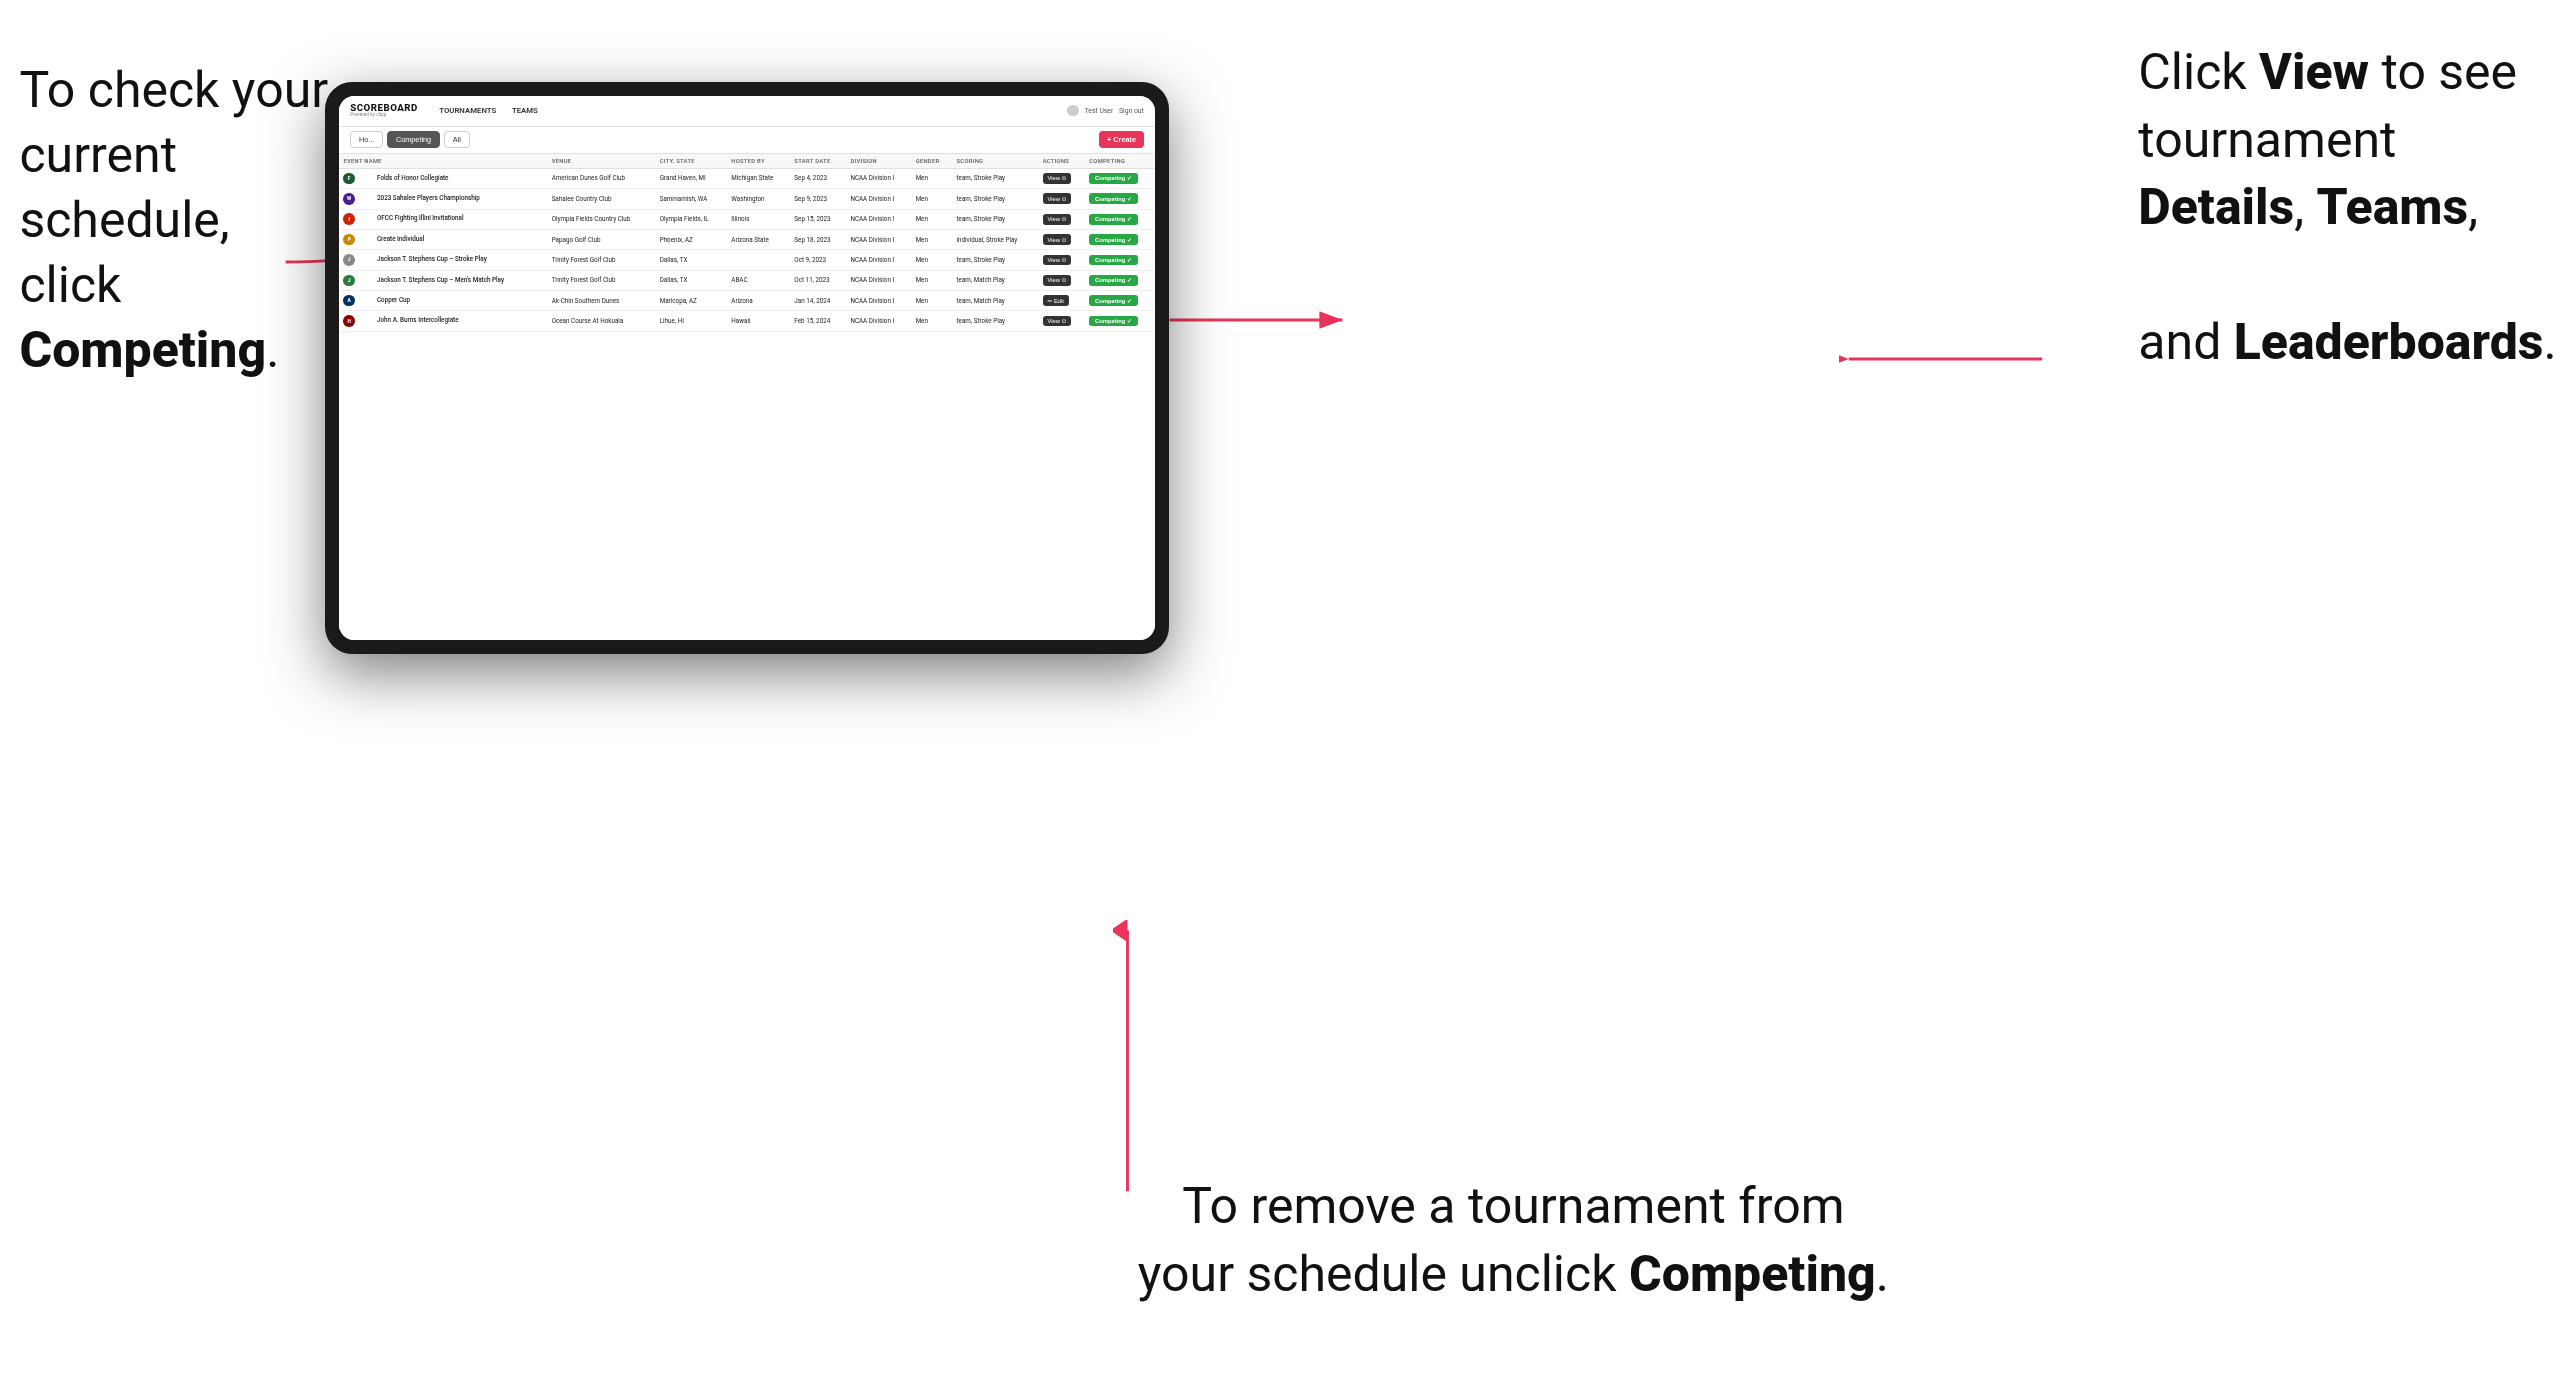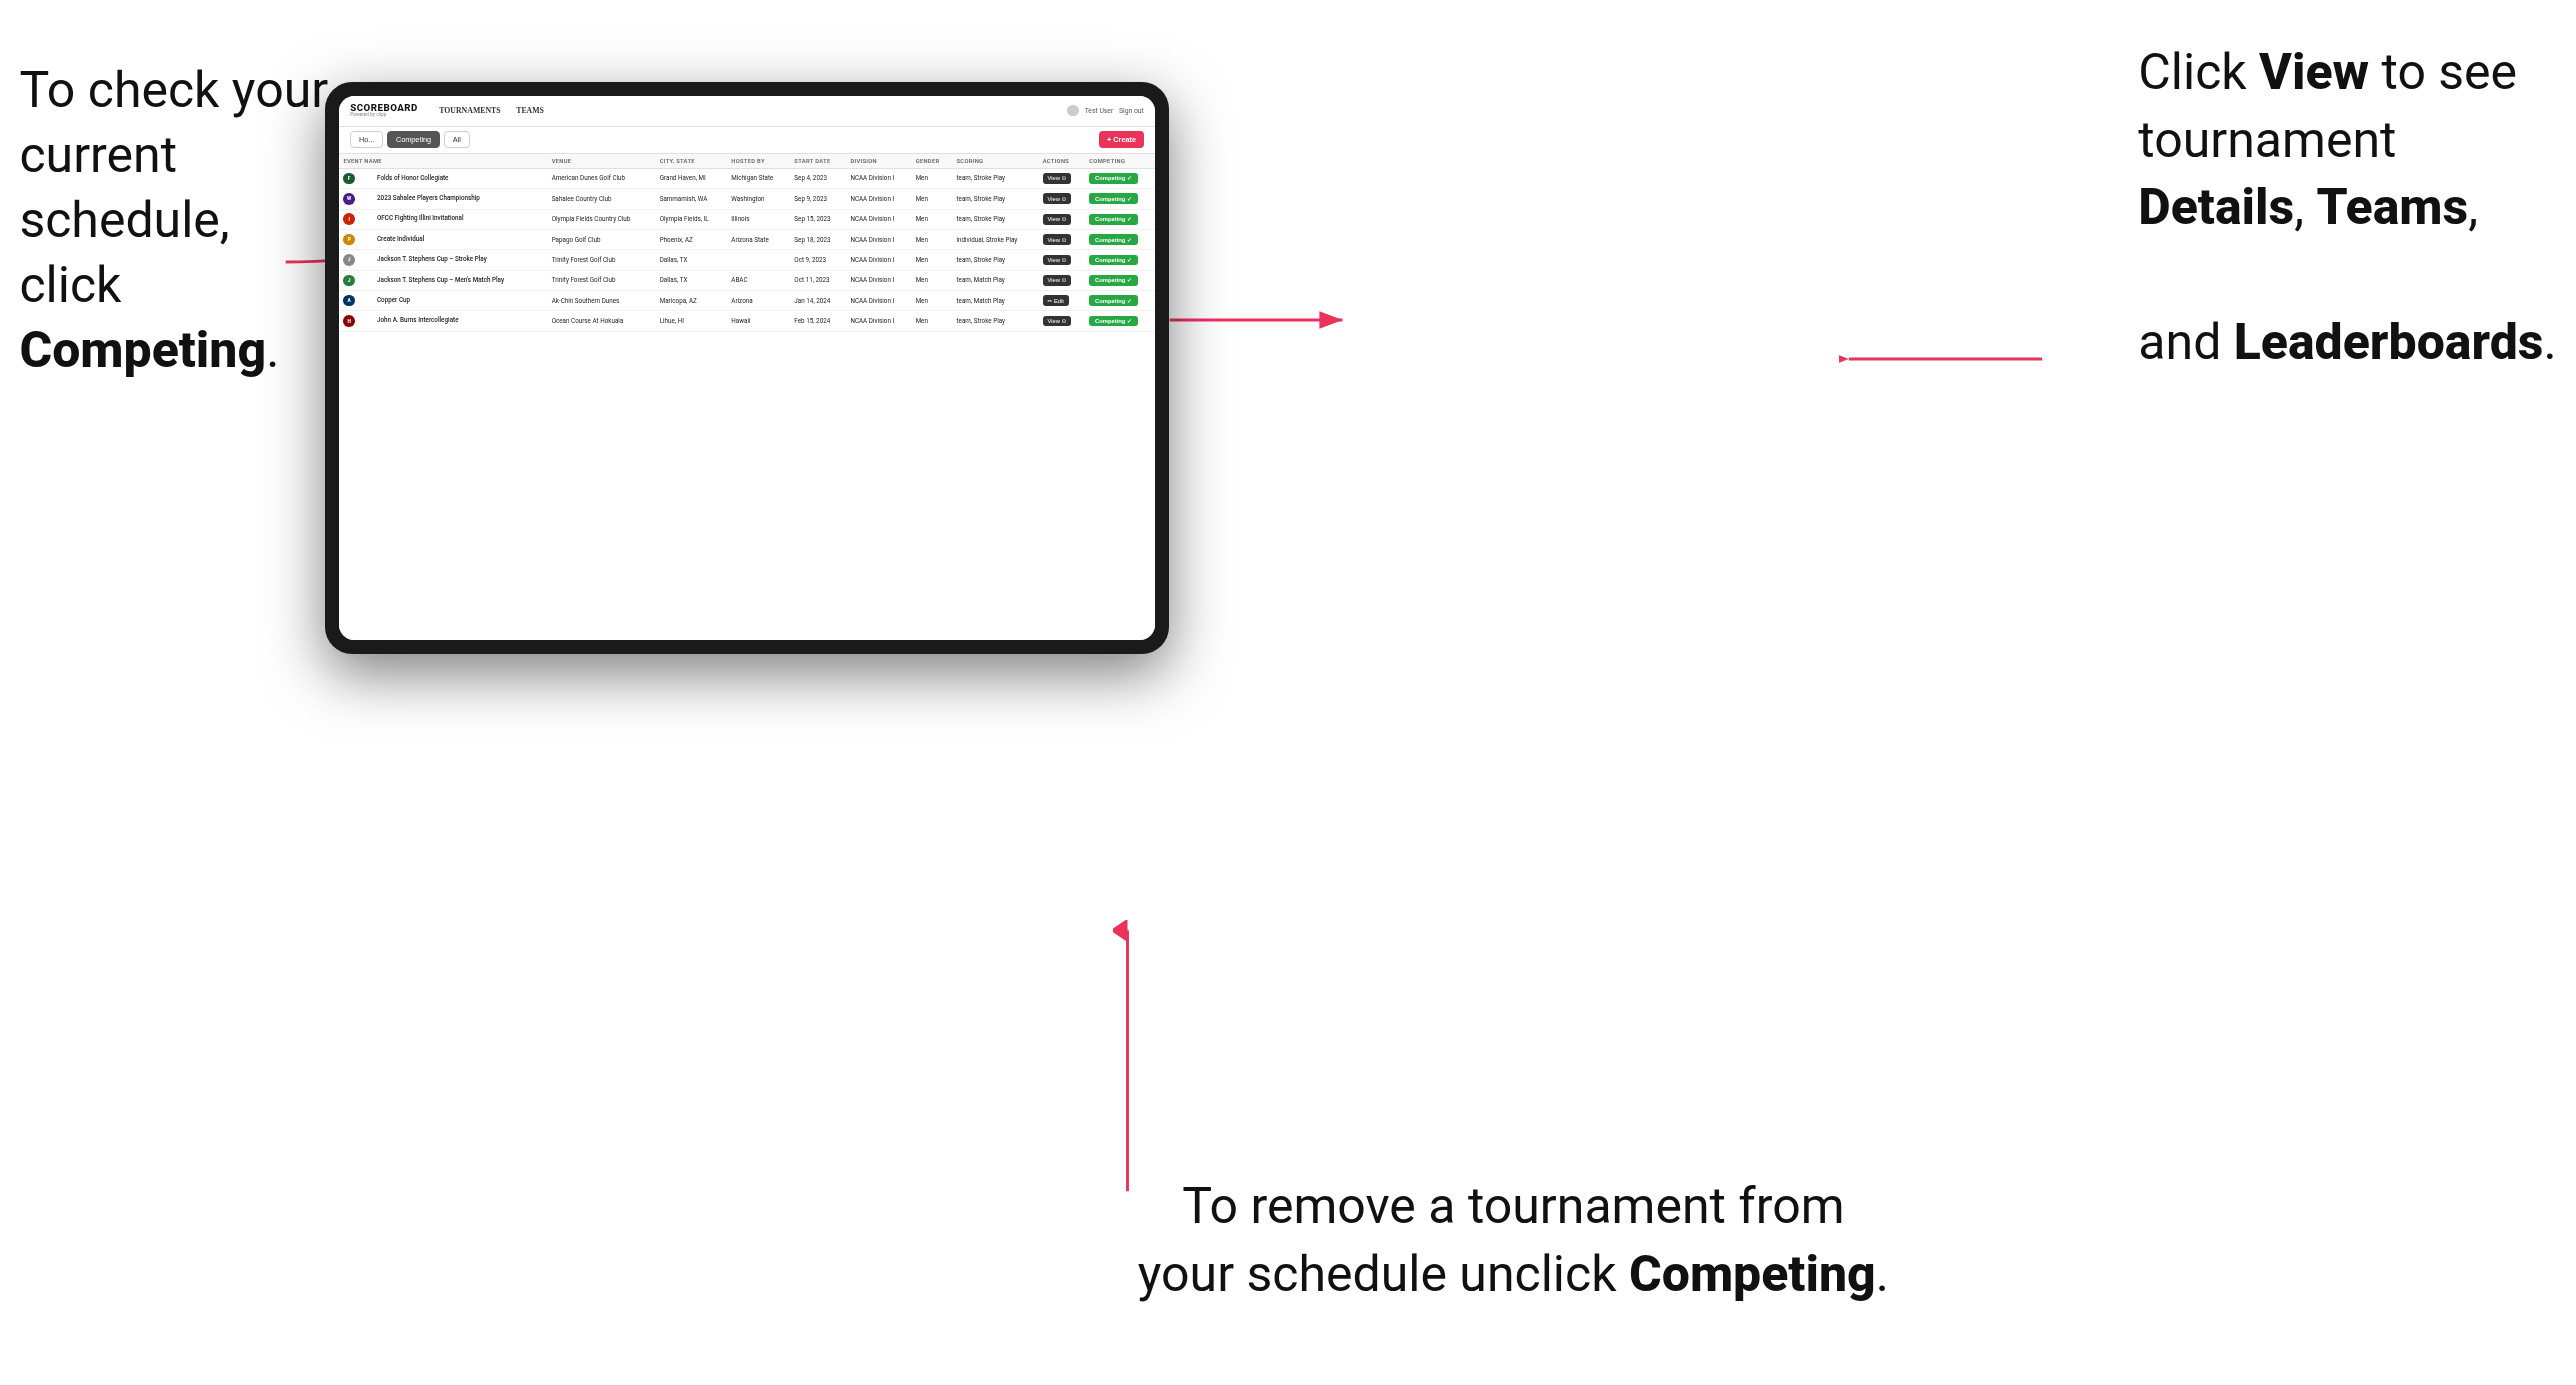--- a/index.html
+++ b/index.html
@@ -100,21 +100,20 @@
       color: #888;
       line-height: 1;
     }
 
     .nav-item {
       font-size: 7.8px;
       font-weight: 600;
       color: #333;
       padding: 0 7.8px;
       cursor: pointer;
-      font-family: Liberation Serif, serif;
     }
 
     .header-right {
       margin-left: auto;
       display: flex;
       align-items: center;
       gap: 5.8px;
       font-size: 6.8px;
       color: #555;
     }

